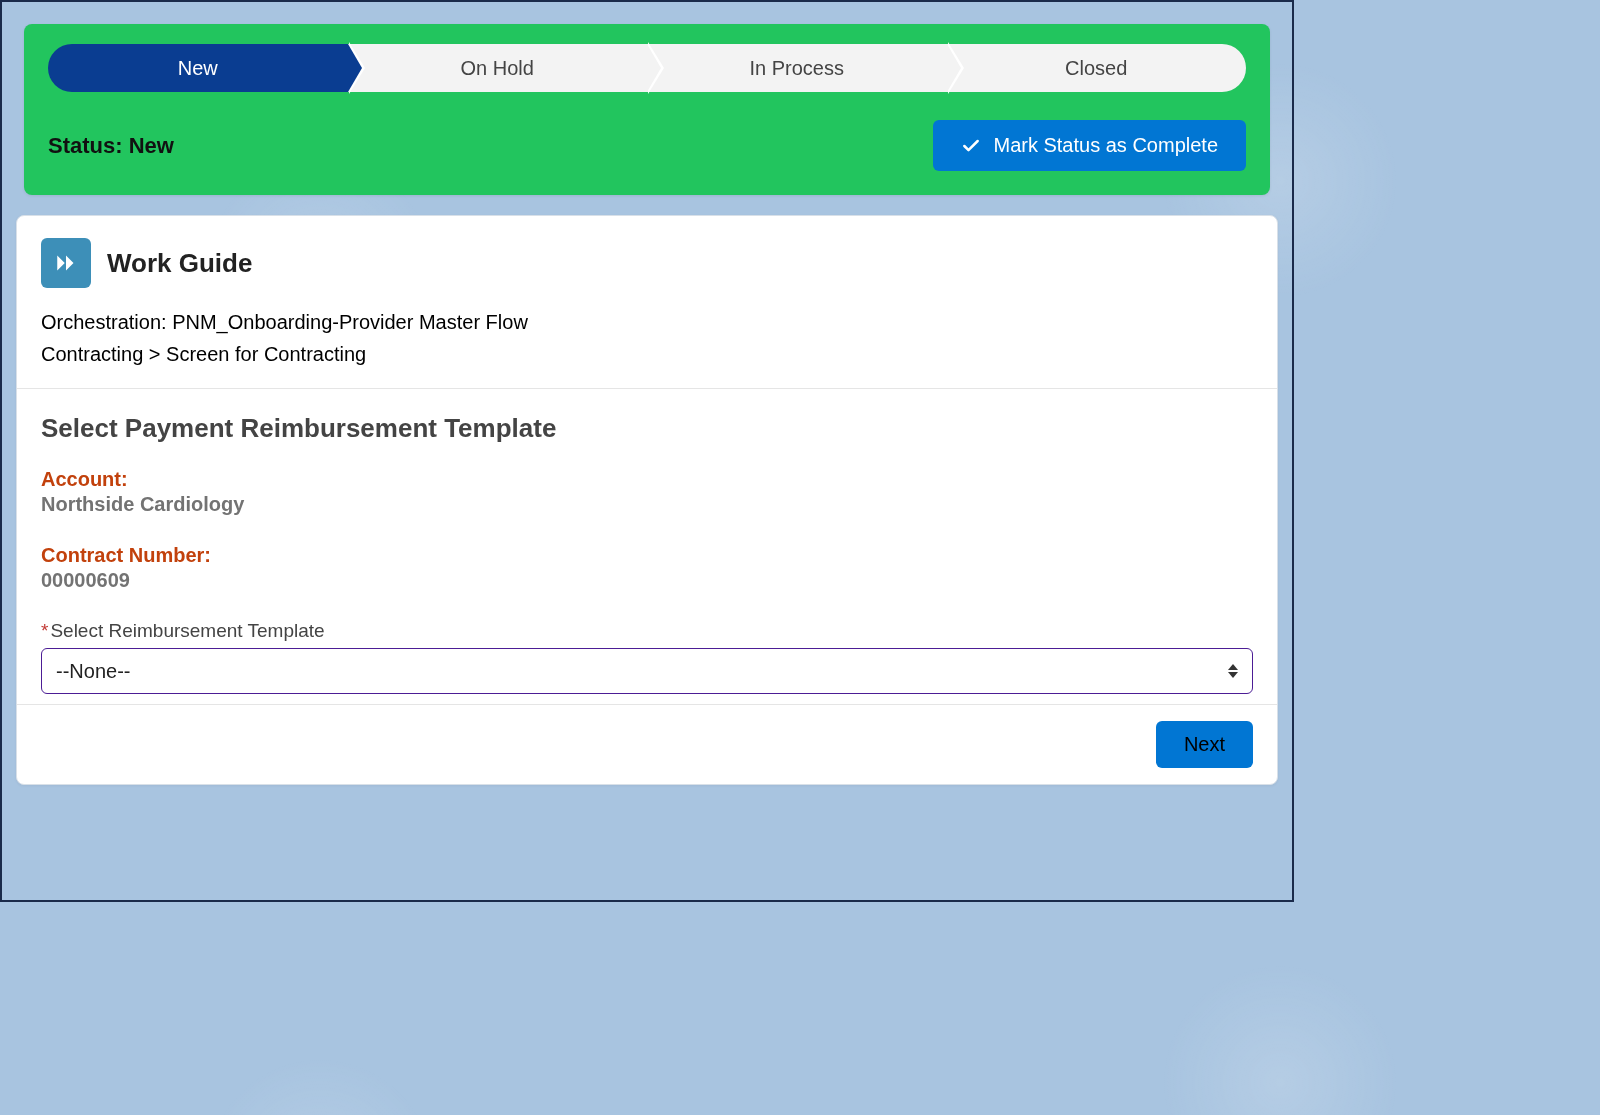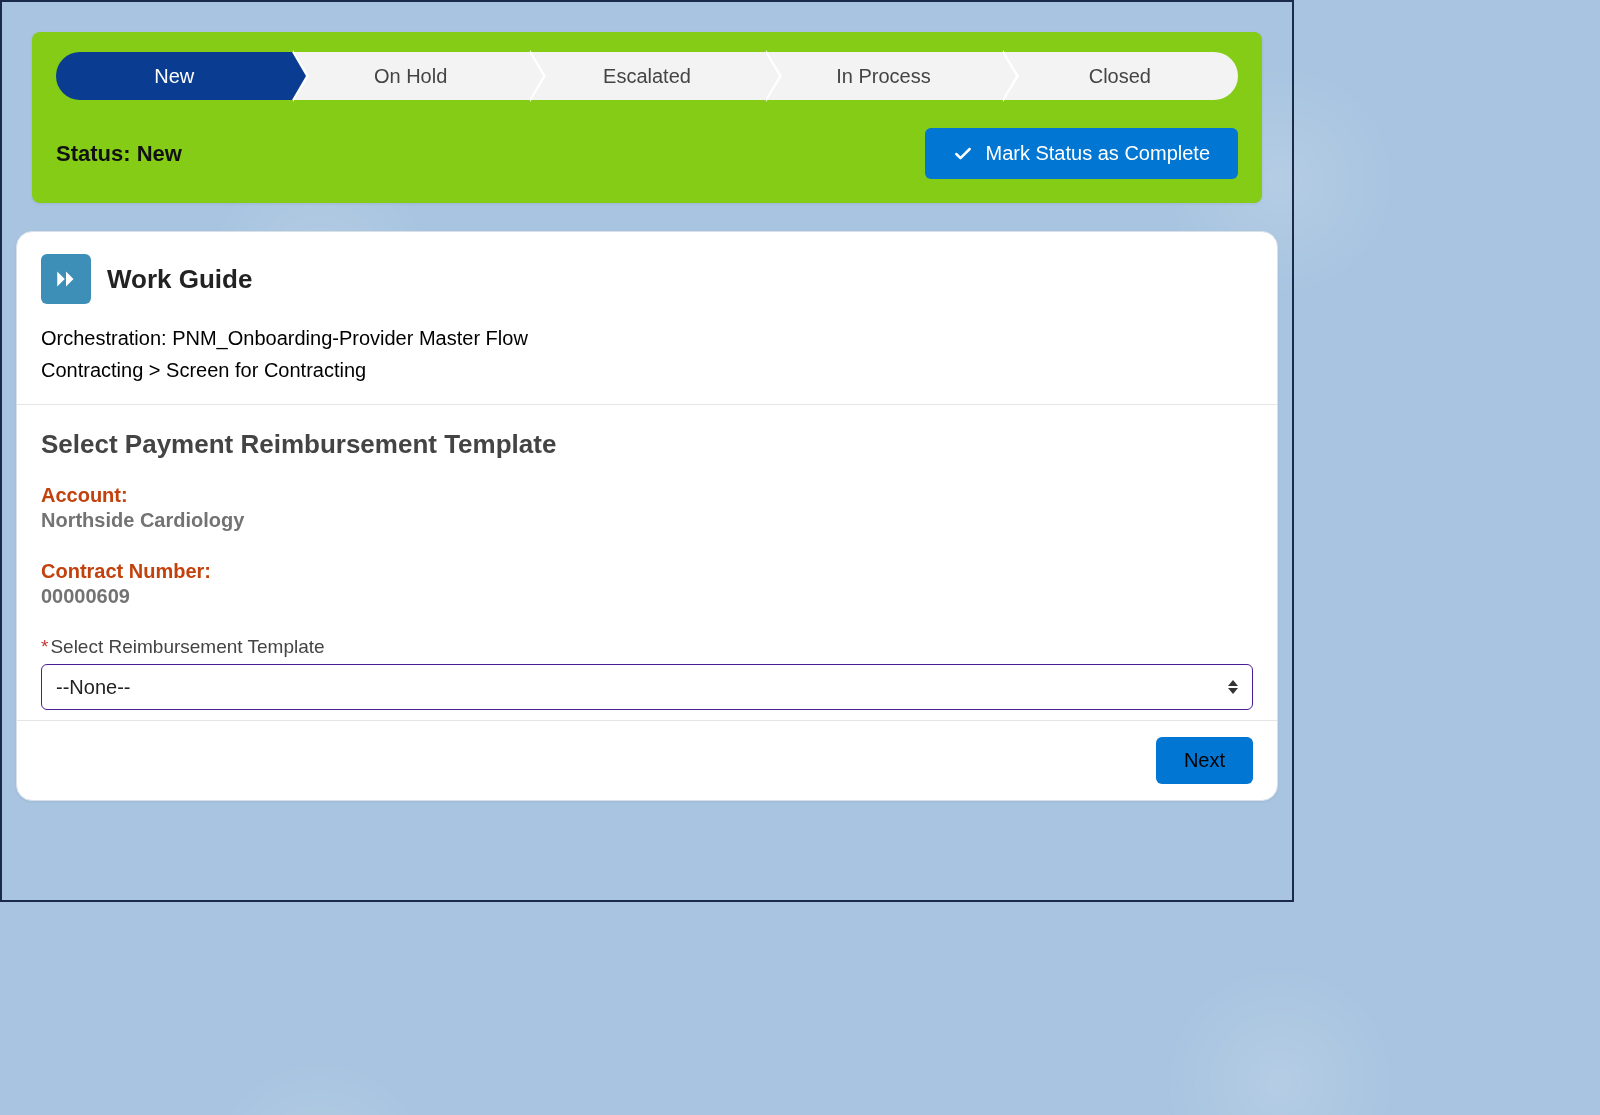--- a/index.html
+++ b/index.html
@@ -16,23 +16,23 @@
         radial-gradient(circle at 80% 20%, rgba(255,255,255,0.15) 0%, transparent 8%);
       padding: 2px;
       border: 2px solid #1a2a4a;
       width: 1294px;
       height: 902px;
       overflow: hidden;
     }
     
     
     .status-card {
-      background: #84cc16;
+      background: #22c55e;
       border-radius: 8px;
-      margin: 28px;
+      margin: 20px;
       padding: 20px 24px 24px 24px;
       box-shadow: 0 1px 3px rgba(0,0,0,0.08);
     }
     
     .path-container {
       display: flex;
       gap: 0;
       margin-bottom: 28px;
     }
     
@@ -125,21 +125,21 @@
     
     .check-icon {
       display: inline-block;
       width: 20px;
       height: 20px;
     }
     
     
     .work-guide-card {
       background: #fff;
-      border-radius: 16px;
+      border-radius: 8px;
       margin: 8px 12px 12px 12px;
       border: 1px solid #d8e0e8;
       box-shadow: 0 1px 3px rgba(0,0,0,0.05);
       overflow: hidden;
     }
     
     .work-guide-header {
       padding: 22px 24px 18px 24px;
     }
     
@@ -278,25 +278,20 @@
 
 <div class="status-card">
   <div class="path-container">
     <div class="path-step active">
       <span>New</span>
       <div class="chevron-right-bg"></div>
       <div class="chevron-right"></div>
     </div>
     <div class="path-step">
       <span>On Hold</span>
-      <div class="chevron-right-bg"></div>
-      <div class="chevron-right"></div>
-    </div>
-    <div class="path-step">
-      <span>Escalated</span>
       <div class="chevron-right-bg"></div>
       <div class="chevron-right"></div>
     </div>
     <div class="path-step">
       <span>In Process</span>
       <div class="chevron-right-bg"></div>
       <div class="chevron-right"></div>
     </div>
     <div class="path-step">
       <span>Closed</span>

